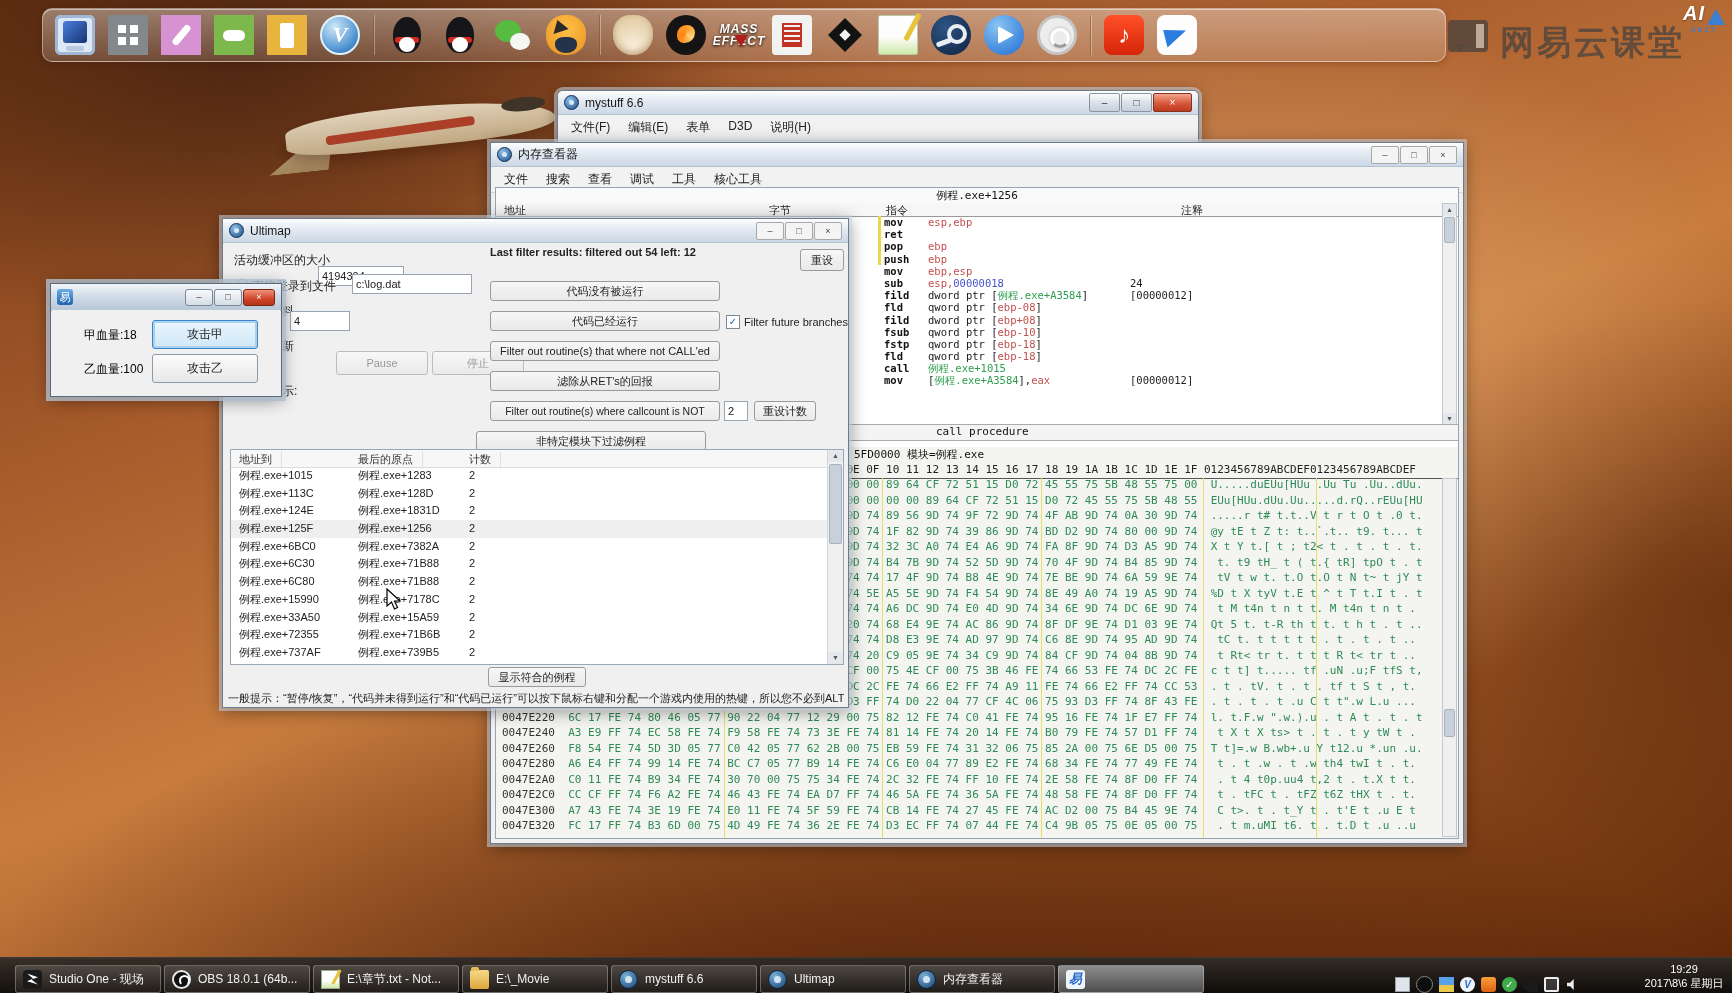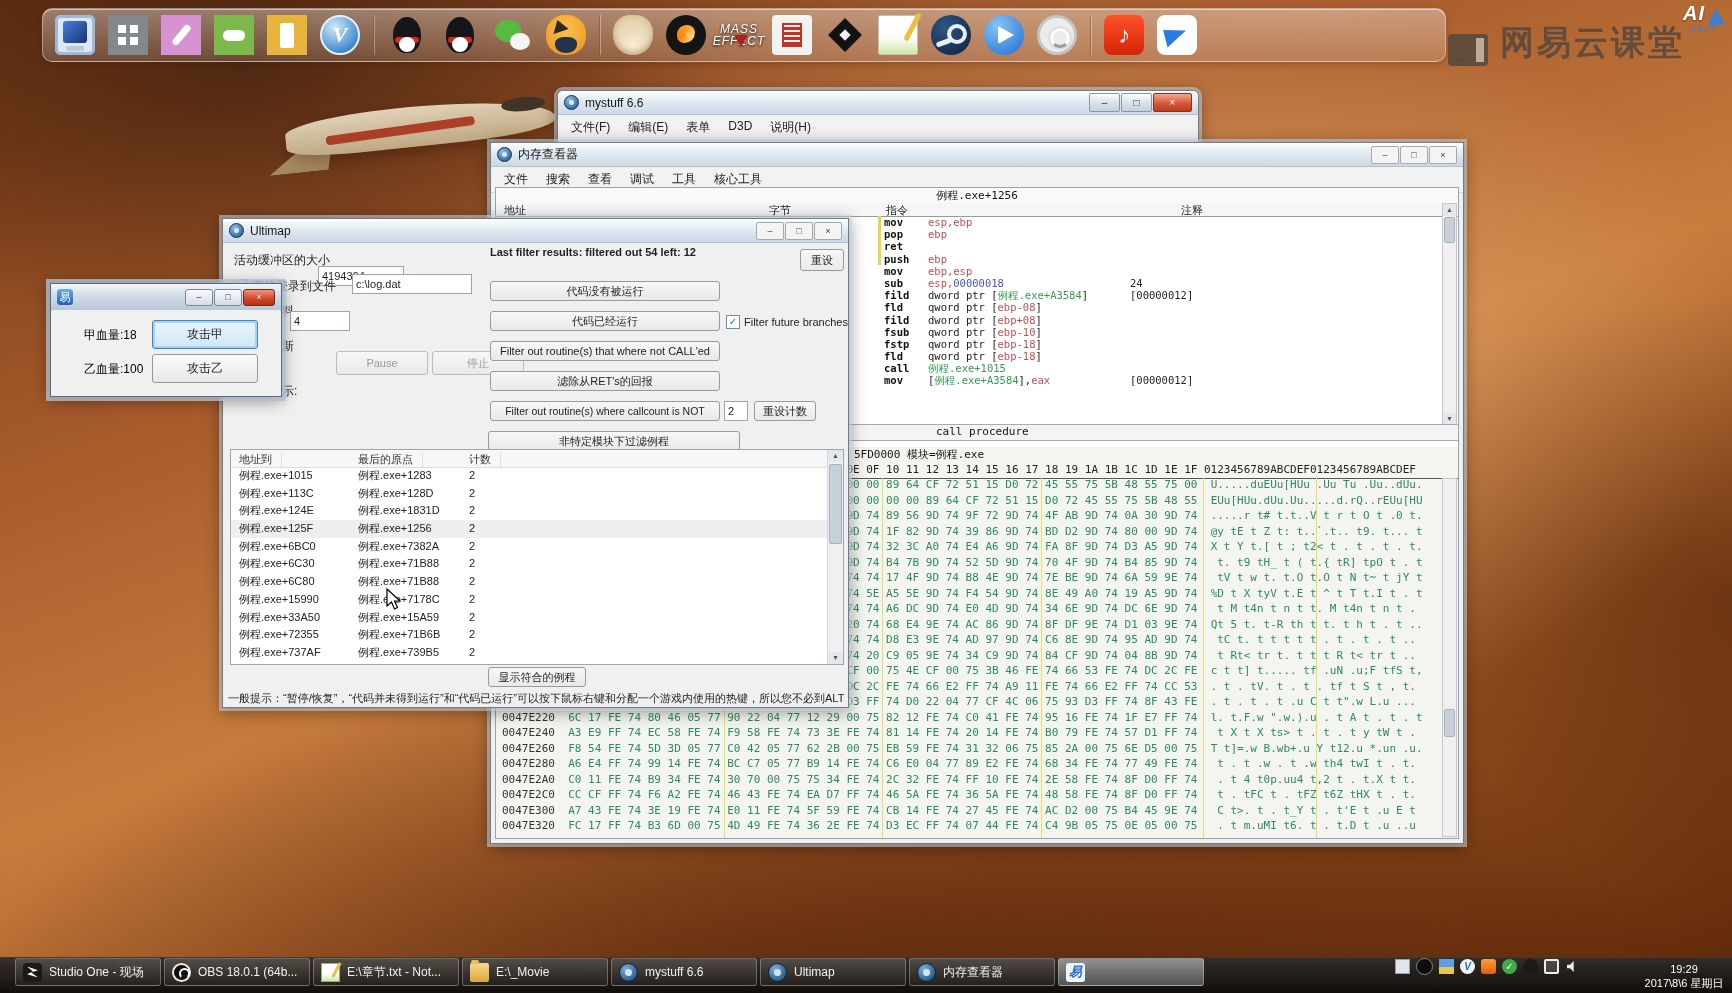--- a/index.html
+++ b/index.html
@@ -42,41 +42,41 @@
   .ic-qq b::after{content:"";position:absolute;left:8px;right:8px;top:22px;height:6px;background:#d42a1e;border-radius:3px}
   .ic-wechat::before{content:"";position:absolute;left:2px;top:5px;width:26px;height:22px;background:#57bb3f;border-radius:50%}
   .ic-wechat::after{content:"";position:absolute;right:3px;bottom:5px;width:20px;height:17px;background:#f4f6f4;border-radius:50%}
   .ic-cat{background:radial-gradient(circle at 50% 35%,#ffc04a,#e8931e);border-radius:46%}
   .ic-cat::after{content:"";position:absolute;left:9px;bottom:2px;width:22px;height:16px;background:#24324a;border-radius:40% 40% 50% 50%}
   .ic-cat::before{content:"";position:absolute;left:4px;top:-3px;width:0;height:0;border:8px solid transparent;border-bottom:12px solid #2a2a2a;transform:rotate(-18deg)}
   .ic-shell{background:radial-gradient(circle at 50% 80%,#f8eed9,#ddc59a);border-radius:50% 50% 58% 58%;box-shadow:inset 0 -3px 6px rgba(150,110,60,.5)}
   .ic-fl{background:#141414;border-radius:50%}
   .ic-fl::after{content:"";position:absolute;left:11px;top:10px;width:18px;height:18px;background:conic-gradient(#ff9a2a,#ffd27a,#ff8312,#ff9a2a);border-radius:55% 45% 60% 40%}
   .ic-me{width:76px;display:flex;align-items:center;justify-content:center}
-  .me-text{color:#fff;font-weight:normal;font-size:12px;letter-spacing:1px;line-height:12px;text-align:center;width:76px;text-shadow:0 1px 3px #000}
+  .me-text{color:#fff;font-weight:bold;font-size:12px;letter-spacing:1px;line-height:12px;text-align:center;width:76px;text-shadow:0 1px 3px #000}
   .ic-me::after{content:"";position:absolute;left:33px;top:20px;border:7px solid transparent;border-top:12px solid #b01e1e}
   .ic-seal{background:#f2f2f2;border-radius:4px}
   .ic-seal::after{content:"";position:absolute;inset:8px 10px;background:repeating-linear-gradient(0deg,#c23324 0 3px,#f2f2f2 3px 5px);border:2px solid #c23324}
   .ic-unity::before{content:"";position:absolute;left:8px;top:8px;width:24px;height:24px;background:#121212;transform:rotate(45deg)}
   .ic-unity::after{content:"";position:absolute;left:16px;top:16px;width:8px;height:8px;background:#f2f2f2;transform:rotate(45deg)}
   .ic-notepad{background:linear-gradient(#fdfdfd 55%,#cfe8a8);border:1px solid #b8c8a8;box-sizing:border-box;border-radius:2px}
   .ic-notepad::after{content:"";position:absolute;right:2px;top:-4px;width:5px;height:30px;background:#e8c23c;transform:rotate(28deg);border-radius:2px}
   .ic-steam{background:radial-gradient(circle at 35% 30%,#2e5584,#0e2140);border-radius:50%}
   .ic-steam::after{content:"";position:absolute;left:16px;top:9px;width:12px;height:12px;border:4px solid #e8eef4;border-radius:50%}
   .ic-steam::before{content:"";position:absolute;left:5px;bottom:10px;width:16px;height:5px;background:#e8eef4;border-radius:3px;transform:rotate(-20deg)}
   .ic-qqbrowser{background:radial-gradient(circle at 35% 28%,#8ac4f4,#1c6cd2);border-radius:50%}
   .ic-qqbrowser::after{content:"";position:absolute;left:14px;top:11px;border-left:16px solid #fff;border-top:9px solid transparent;border-bottom:9px solid transparent;border-radius:3px}
   .ic-ow{background:#ececec;border-radius:50%;border:3px solid #c4c4c4;box-sizing:border-box}
   .ic-ow::after{content:"";position:absolute;left:10px;top:10px;width:14px;height:14px;border:3px solid #fff;border-bottom-color:#9a9a9a;border-radius:50%;box-shadow:0 0 3px rgba(0,0,0,.3)}
   .ic-music{background:linear-gradient(#ff5028,#d62408);border-radius:8px}
   .ic-music::after{content:"♪";position:absolute;inset:0;display:flex;align-items:center;justify-content:center;color:#fff;font-size:24px}
   .ic-thunder{background:#fdfdfd;border-radius:8px}
   .ic-thunder::after{content:"";position:absolute;left:8px;top:12px;border-left:22px solid #2a7de0;border-top:6px solid transparent;border-bottom:12px solid transparent;transform:rotate(-14deg)}
   
-  .watermark{position:absolute;left:1448px;top:20px;display:flex;align-items:flex-end;gap:12px;color:rgba(88,72,60,.88)}
+  .watermark{position:absolute;left:1448px;top:20px;display:flex;align-items:flex-start;gap:12px;color:rgba(88,72,60,.88)}
   .wm-icon{width:40px;height:32px;background:rgba(88,72,60,.88);border-radius:4px;position:relative}
   .wm-icon::after{content:"";position:absolute;left:6px;bottom:-6px;border:6px solid transparent;border-top:8px solid rgba(88,72,60,.88)}
   .wm-icon::before{content:"";position:absolute;right:4px;top:4px;bottom:4px;width:8px;background:rgba(230,210,195,.7)}
   .wm-text{font-size:34px;font-weight:bold;letter-spacing:3px}
   .ai-badge{position:absolute;left:1678px;top:2px;width:52px;text-align:center;color:#fff}
   .ai-a{font:italic bold 20px "Liberation Sans",sans-serif;text-shadow:0 1px 2px rgba(0,0,0,.4);letter-spacing:1px}
   .ai-tri{display:inline-block;width:0;height:0;border-left:9px solid transparent;border-right:9px solid transparent;border-bottom:16px solid #3a7fd4;vertical-align:bottom;margin-left:2px}
   .ai-year{font-size:8px;color:#3a7fd4;font-weight:bold;letter-spacing:2px}
   
   .win{position:absolute;background:#f0f0f0;border:1px solid #6e7b8a;box-shadow:0 3px 16px rgba(0,0,0,.45);outline:3px solid rgba(200,212,224,.55)}
@@ -149,21 +149,21 @@
   
   #hpdlg{left:50px;top:283px;width:230px;height:112px;outline:4px solid rgba(175,190,205,.8);border-color:#5a6a7a}
   #hpdlg .titlebar{height:26px;background:linear-gradient(#f2f6fa,#cfdae6 50%,#b8c8d8)}
   .yi-ico{width:16px;height:16px;border-radius:3px;background:linear-gradient(#6ab0e8,#2060b0);color:#fff;font-size:11px;display:flex;align-items:center;justify-content:center}
   .pill{width:26px;height:15px;border:1px solid #7a8898;border-radius:3px;background:linear-gradient(#f8fafc,#d4dde6);display:flex;align-items:center;justify-content:center;font-size:9px;color:#333}
   .pill.red{background:linear-gradient(#f0937c,#cf4429 60%,#b33417);color:#fff;width:30px;border-color:#7c2413}
   #hpdlg .body{position:absolute;inset:26px 1px 1px 1px;background:#f0f0f0;font-size:12px}
   .hpbtn{position:absolute;left:100px;width:104px;height:27px;border:1px solid #8a9aa8;border-radius:3px;background:linear-gradient(#fbfbfb,#e8e8e8);font-size:12px;color:#222;display:flex;align-items:center;justify-content:center}
   .hpbtn.focus{border:1px solid #3a86c8;box-shadow:0 0 0 2px #a8d2ee inset;background:linear-gradient(#eaf5fd,#cfe8f8)}
   
-  .taskbar{position:absolute;left:0;right:0;bottom:0;height:35px;background:linear-gradient(rgba(48,44,40,.94),rgba(14,12,10,.97));border-top:1px solid rgba(255,255,255,.18);display:flex;align-items:flex-start}
+  .taskbar{position:absolute;left:0;right:0;bottom:0;height:35px;background:linear-gradient(rgba(48,44,40,.94),rgba(14,12,10,.97));border-top:1px solid rgba(255,255,255,.18);display:flex;align-items:flex-end}
   .titems{display:flex;gap:3px;margin-left:15px}
   .titem{width:146px;height:28px;border:1px solid rgba(255,255,255,.28);border-radius:3px;background:linear-gradient(rgba(130,124,118,.40),rgba(55,50,46,.40));display:flex;align-items:center;gap:7px;padding:0 7px;box-sizing:border-box;color:#f2f2f2;font-size:12px;overflow:hidden;white-space:nowrap}
   .titem.active{background:linear-gradient(rgba(225,228,232,.55),rgba(150,155,160,.45))}
   .ti{width:19px;height:19px;flex:0 0 auto;position:relative}
   .ti-studio{background:#1a1a1a;border-radius:4px}
   .ti-studio::after{content:"";position:absolute;left:4px;top:4px;width:11px;height:11px;background:#fff;clip-path:polygon(0 0,100% 35%,40% 55%,100% 100%,0 70%,55% 45%)}
   .ti-obs{background:#101010;border-radius:50%;border:2px solid #e8e8e8;box-sizing:border-box}
   .ti-obs::after{content:"";position:absolute;left:5px;top:3px;width:7px;height:7px;border:2px solid #fff;border-radius:50%;border-bottom-color:transparent}
   .ti-notepad{background:linear-gradient(#ffffff 55%,#cde8a8);border:1px solid #98a888;box-sizing:border-box}
   .ti-notepad::after{content:"";position:absolute;right:1px;top:-2px;width:3px;height:16px;background:#e8c23c;transform:rotate(28deg)}
@@ -368,22 +368,22 @@
     <div class="inner">
       <div class="mv-hdr1">例程.exe+1256</div>
       <div class="mv-colhdr">
         <span style="left:8px">地址</span>
         <span style="left:273px">字节</span>
         <span style="left:390px">指令</span>
         <span style="left:685px">注释</span>
       </div>
       <div class="disasm">
           <div class="drow"><span class="gmark"></span><span class="mn">mov</span><span class="ops"><span class="t-reg">esp,ebp</span></span></div>
+          <div class="drow"><span class="gmark"></span><span class="mn">ret</span><span class="ops"></span></div>
           <div class="drow"><span class="gmark"></span><span class="mn">pop</span><span class="ops"><span class="t-reg">ebp</span></span></div>
-          <div class="drow"><span class="gmark"></span><span class="mn">ret</span><span class="ops"></span></div>
           <div class="drow"><span class="gmark"></span><span class="mn">push</span><span class="ops"><span class="t-reg">ebp</span></span></div>
           <div class="drow"><span class="mn">mov</span><span class="ops"><span class="t-reg">ebp,esp</span></span></div>
           <div class="drow"><span class="mn">sub</span><span class="ops"><span class="t-reg">esp,</span><span class="t-num">00000018</span></span><span class="cmt">24</span></div>
           <div class="drow"><span class="mn">fild</span><span class="ops"><span class="t-pln">dword ptr [</span><span class="t-mod">例程.exe+A3584</span><span class="t-pln">]</span></span><span class="cmt">[00000012]</span></div>
           <div class="drow"><span class="mn">fld</span><span class="ops"><span class="t-pln">qword ptr [</span><span class="t-reg">ebp-08</span><span class="t-pln">]</span></span></div>
           <div class="drow"><span class="mn">fild</span><span class="ops"><span class="t-pln">dword ptr [</span><span class="t-reg">ebp+08</span><span class="t-pln">]</span></span></div>
           <div class="drow"><span class="mn">fsub</span><span class="ops"><span class="t-pln">qword ptr [</span><span class="t-reg">ebp-10</span><span class="t-pln">]</span></span></div>
           <div class="drow"><span class="mn">fstp</span><span class="ops"><span class="t-pln">qword ptr [</span><span class="t-reg">ebp-18</span><span class="t-pln">]</span></span></div>
           <div class="drow"><span class="mn">fld</span><span class="ops"><span class="t-pln">qword ptr [</span><span class="t-reg">ebp-18</span><span class="t-pln">]</span></span></div>
           <div class="drow"><span class="mn">call</span><span class="ops"><span class="t-mod">例程.exe+1015</span></span></div>
@@ -465,21 +465,21 @@
       <span class="ubtn" style="left:266px;top:68px;width:230px;height:20px">代码已经运行</span>
       <span class="chk" style="left:502px;top:72px">
           <i>✓</i>
           <span>Filter future branches</span>
         </span>
       <span class="ubtn" style="left:266px;top:98px;width:230px;height:20px">Filter out routine(s) that where not CALL'ed</span>
       <span class="ubtn" style="left:266px;top:128px;width:230px;height:20px">滤除从RET's的回报</span>
       <span class="ubtn" style="left:266px;top:158px;width:230px;height:20px;font-size:10.5px">Filter out routine(s) where callcount is NOT</span>
       <input class="tinput" style="left: 500px; top: 158px; width: 16px;" value="2">
       <span class="ubtn" style="left:530px;top:158px;width:62px;height:20px">重设计数</span>
-      <span class="ubtn" style="left:264px;top:188px;width:252px;height:20px">非特定模块下过滤例程</span>
+      <span class="ubtn" style="left:252px;top:188px;width:230px;height:20px">非特定模块下过滤例程</span>
       <span class="chk" style="left:268px;top:189px;top:212px">
           <i>✓</i>
           <span>为筛选出标记所有新项目</span>
         </span>
 
       <div class="ulist">
         <div class="ulhdr">
           <span style="left:8px">地址到</span>
           <span style="left:127px">最后的原点</span>
           <span style="left:238px">计数</span>

